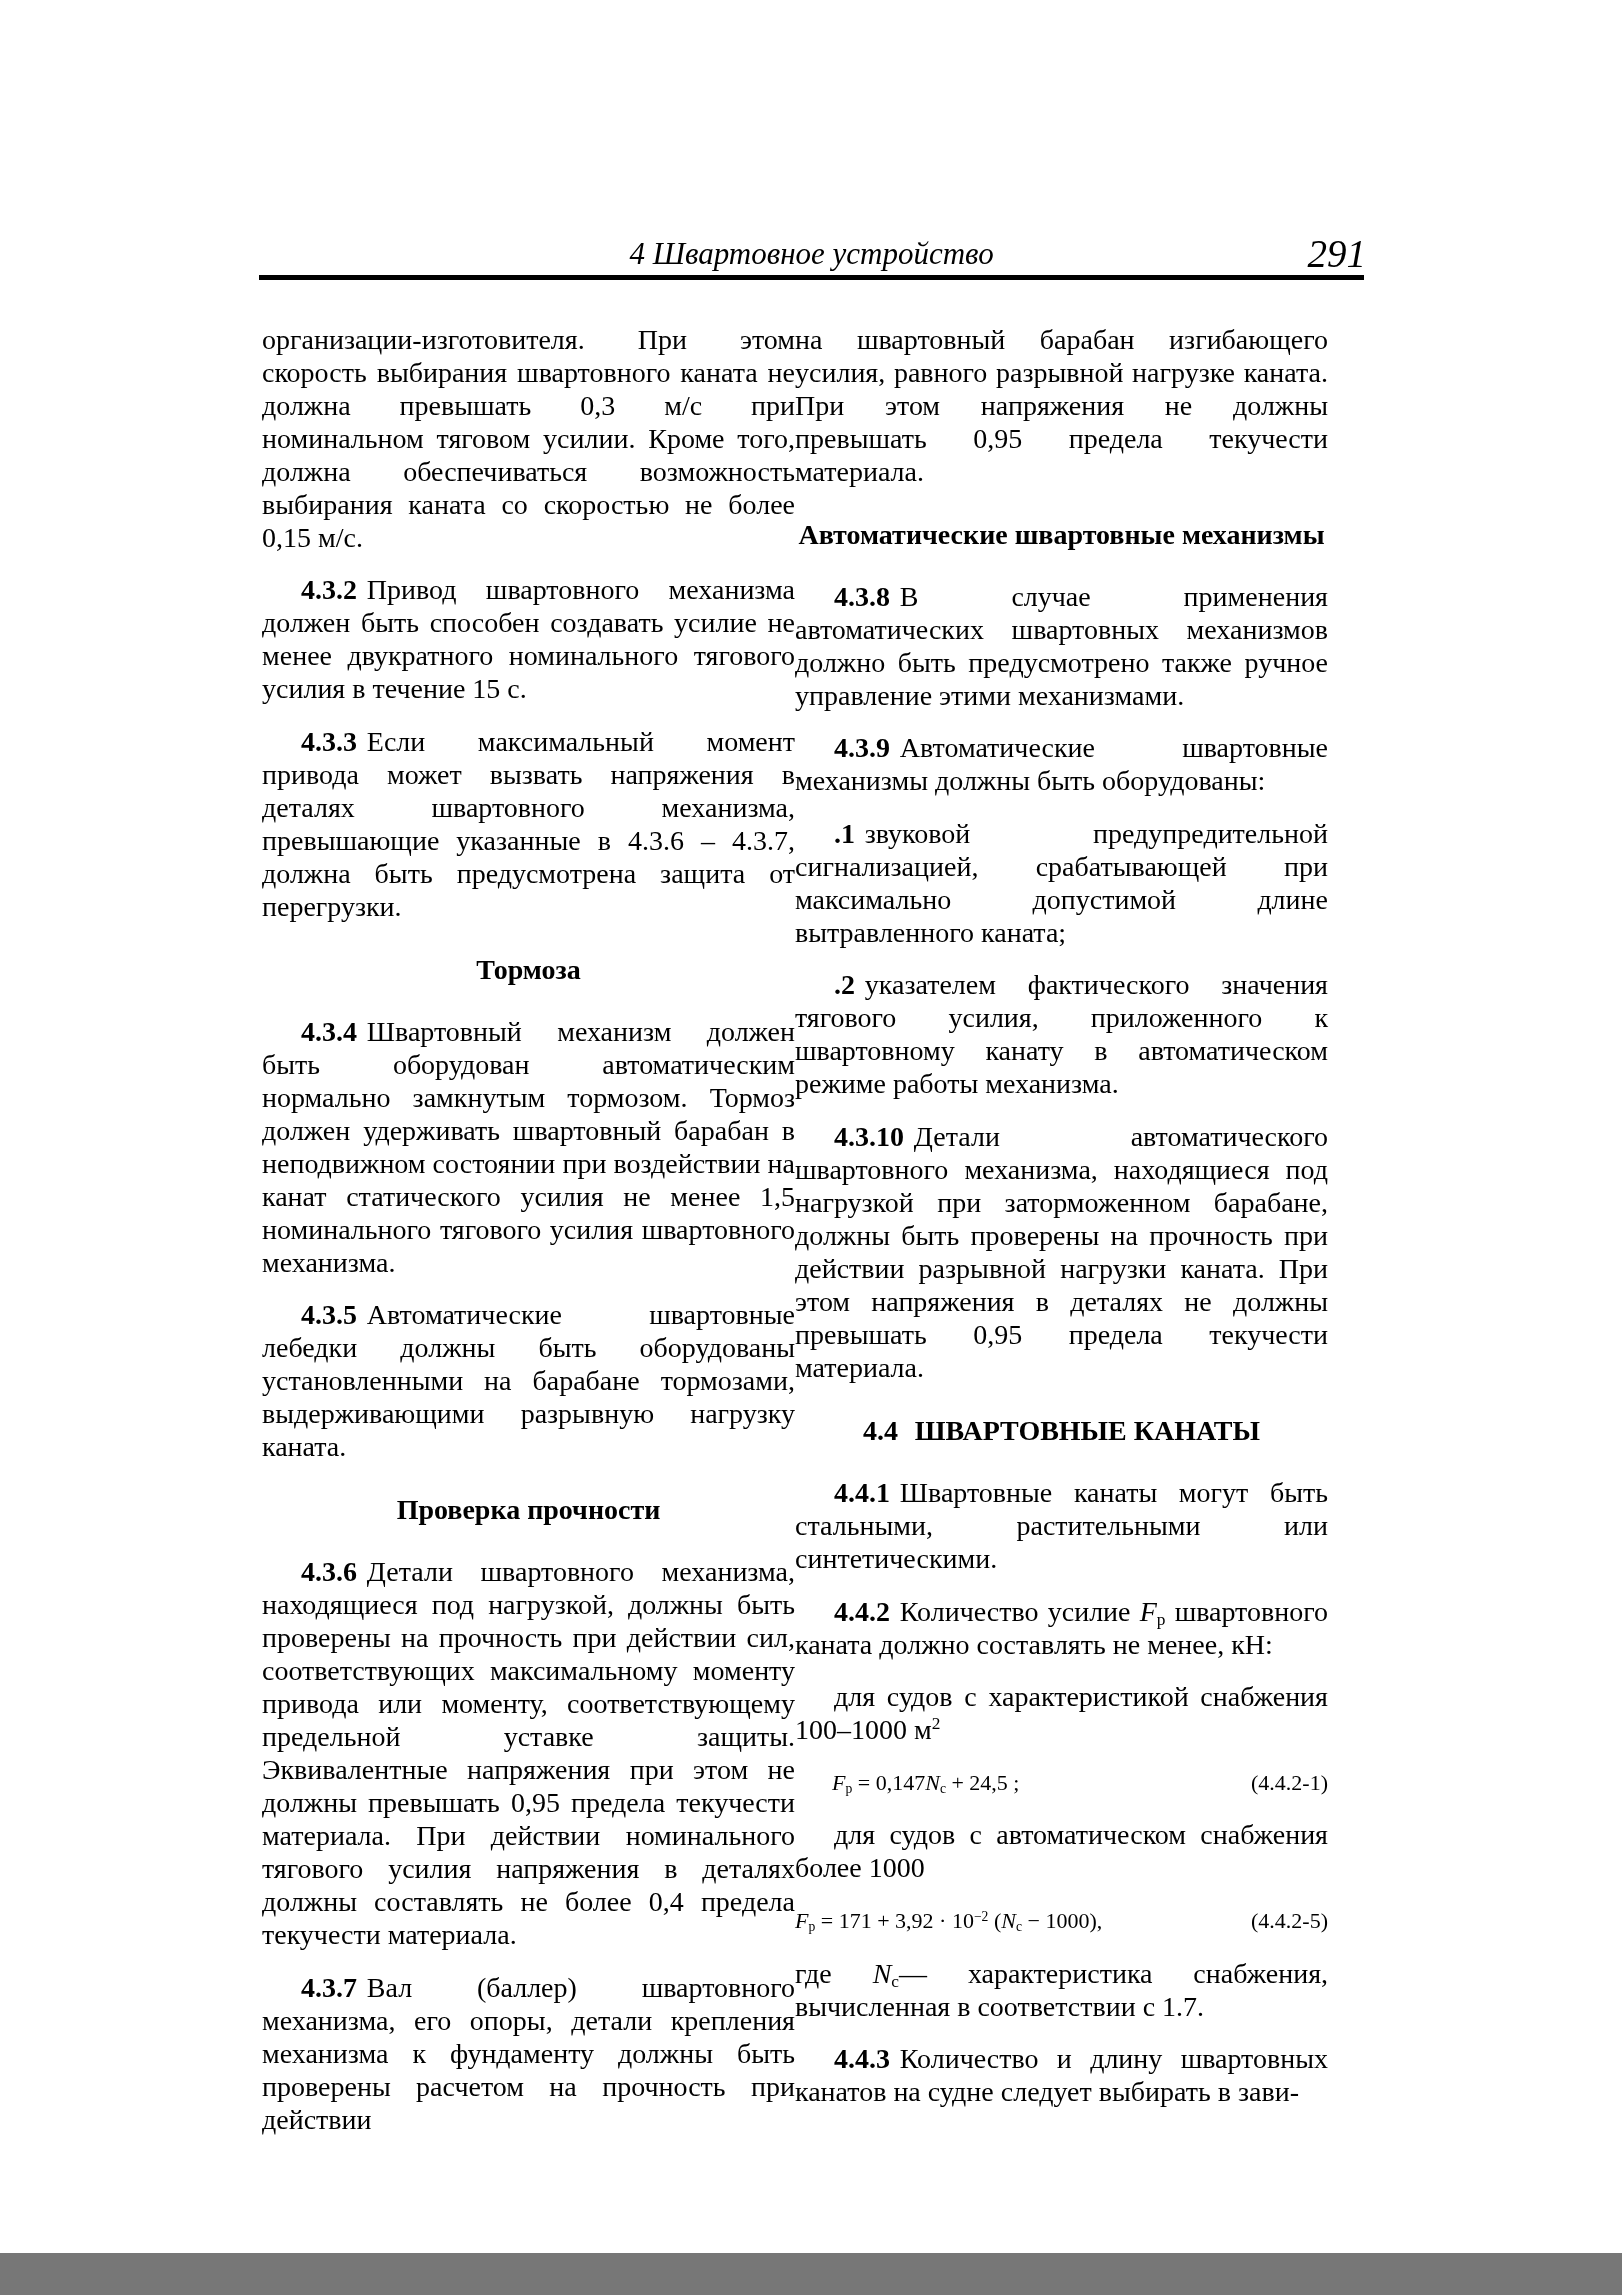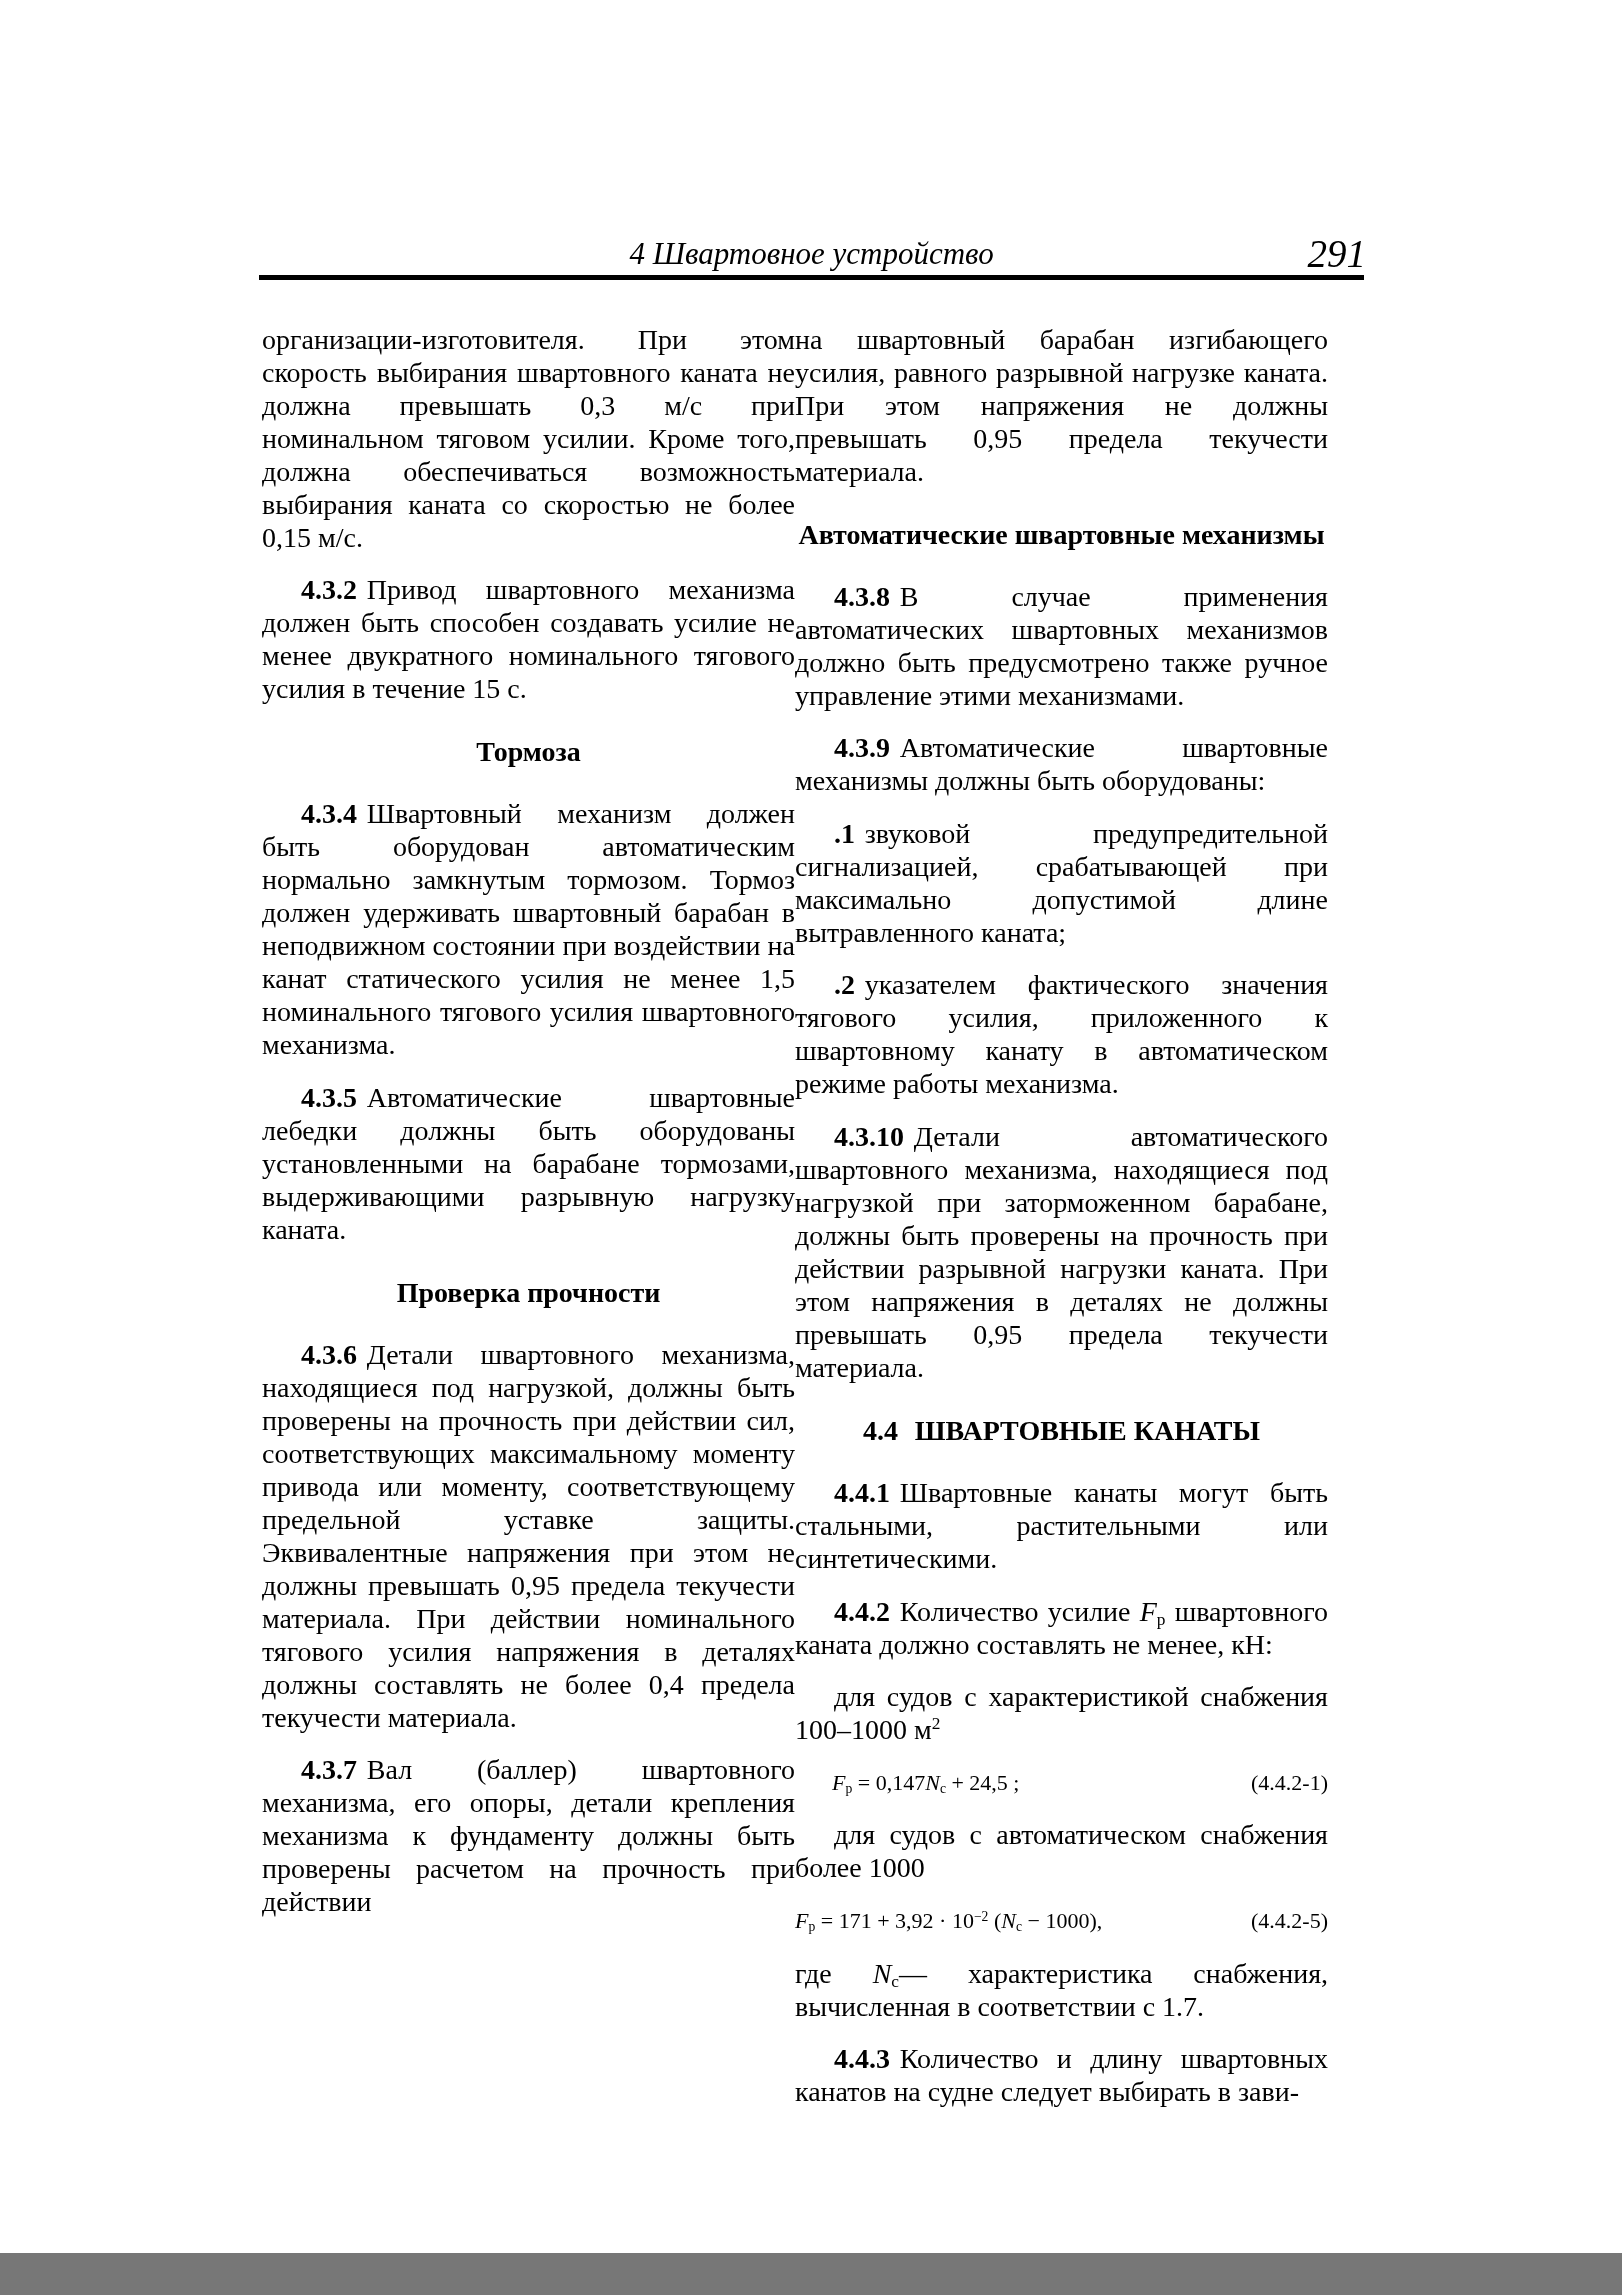--- a/index.html
+++ b/index.html
@@ -70,20 +70,21 @@
   <div class="running-head-num">291</div>
   <div class="head-rule"></div>
 
   <div class="cols">
 
     <div class="col">
       <p>организации-изготовителя. При этом скорость выбирания швартовного каната не должна превышать 0,3 м/с при номинальном тяговом усилии. Кроме того, должна обеспечиваться возможность выбирания каната со скоростью не более 0,15 м/с.</p>
 
       <p class="ind"><span class="num">4.3.2</span><span>Привод швартовного механизма должен быть способен создавать усилие не менее двукратного номинального тягового усилия в течение 15 с.</span></p>
 
+      <p class="ind"><span class="num">4.3.3</span><span>Если максимальный момент привода может вызвать напряжения в деталях швартовного механизма, превышающие указанные в 4.3.6 – 4.3.7, должна быть предусмотрена защита от перегрузки.</span></p>
 
       <h3>Тормоза</h3>
 
       <p class="ind"><span class="num">4.3.4</span><span>Швартовный механизм должен быть оборудован автоматическим нормально замкнутым тормозом. Тормоз должен удерживать швартовный барабан в неподвижном состоянии при воздействии на канат статического усилия не менее 1,5 номинального тягового усилия швартовного механизма.</span></p>
 
       <p class="ind"><span class="num">4.3.5</span><span>Автоматические швартовные лебедки должны быть оборудованы установленными на барабане тормозами, выдерживающими разрывную нагрузку каната.</span></p>
 
       <h3>Проверка прочности</h3>
 
       <p class="ind"><span class="num">4.3.6</span><span>Детали швартовного механизма, находящиеся под нагрузкой, должны быть проверены на прочность при действии сил, соответствующих максимальному моменту привода или моменту, соответствующему предельной уставке защиты. Эквивалентные напряжения при этом не должны превышать 0,95 предела текучести материала. При действии номинального тягового усилия напряжения в деталях должны составлять не более 0,4 предела текучести материала.</span></p>

